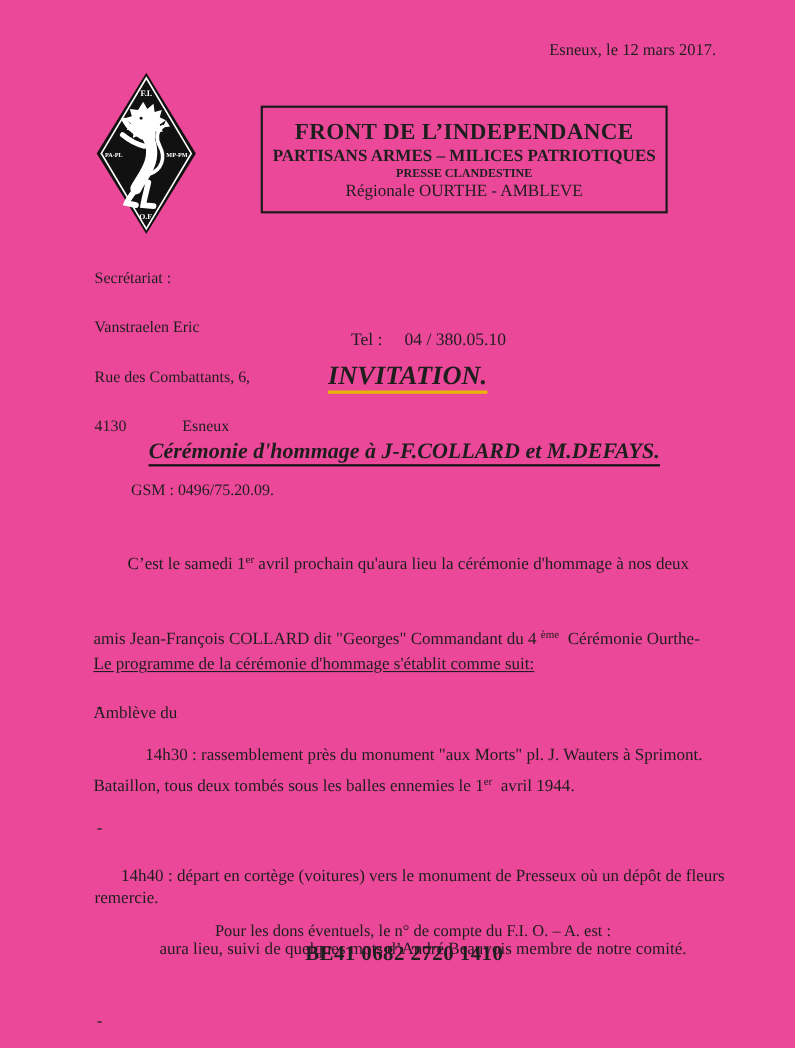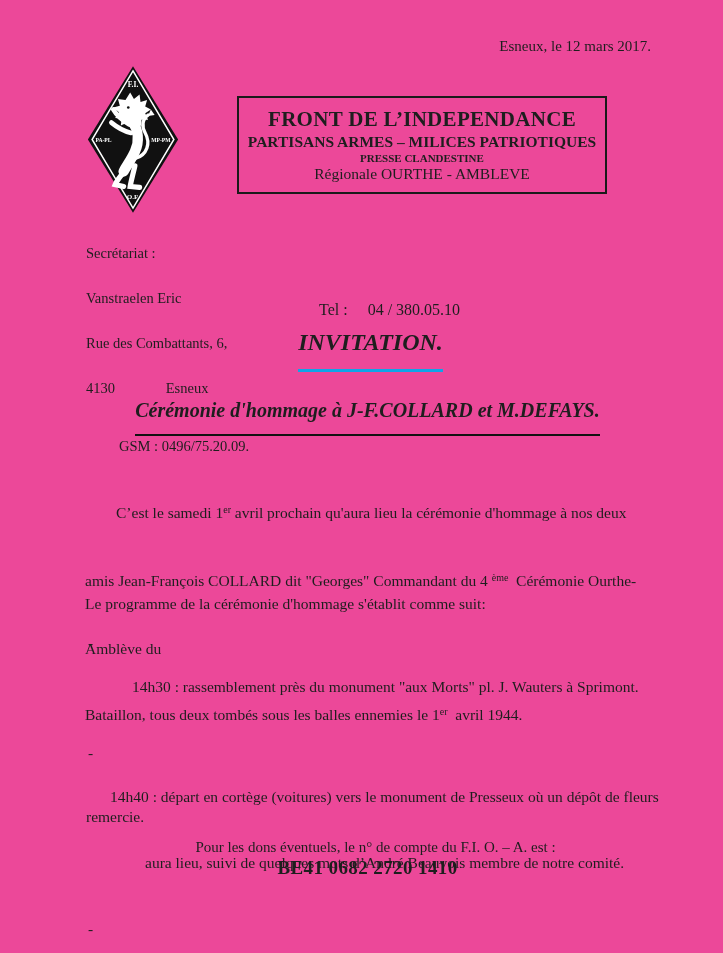--- a/index.html
+++ b/index.html
@@ -32,36 +32,36 @@
     font-size:14.5px; line-height:15px; white-space:pre-wrap;
   }
   .secretariat .gsm { margin-top:13px;margin-left:33px; }
   .tel { position:absolute; left:319px; top:270px; font-size:16px; white-space:pre;margin-top:31px; }
   
   .invitation {
     position:absolute; left:0; right:0; top:329px; text-align:center;
     transform:translateX(9px);
     font-size:24px; font-weight:bold; font-style:italic;
   }
-  .invitation span { border-bottom:3px solid #0ea5e9; padding-bottom:14px; }
+  .invitation span { border-bottom:3px solid #eab308; padding-bottom:0; }
   .ceremony {
     position:absolute; left:0; right:0; top:399px; text-align:center;
     transform:translateX(6px);
     font-size:20px; font-weight:bold; font-style:italic;
   }
-  .ceremony span { border-bottom:2px solid #111; padding-bottom:13px; }
+  .ceremony span { border-bottom:2px solid #111; padding-bottom:1px; }
   
   .body-par {
     position:absolute; left:85px; top:458px; width:577px;
     font-size:15.5px; line-height:22px; white-space:pre-wrap;
   }
   .sup { font-size:10px; position:relative; top:-5px; }
   .program-heading {
     position:absolute; left:85px; top:595px;
-    font-size:15.5px; text-underline-offset:2px;
+    font-size:15.5px; text-decoration:underline; text-underline-offset:2px;
   }
   .program-list {
     position:absolute; left:88px; top:632px; width:580px;
     font-size:15.5px; line-height:22px;
   }
   .pl-item { display:flex; }
   .pl-marker { flex:0 0 22px; }
   .pl-lines { flex:1; white-space:pre-wrap; }
   .pad22 { padding-left:22px; }
   .pad35 { padding-left:35px; }

